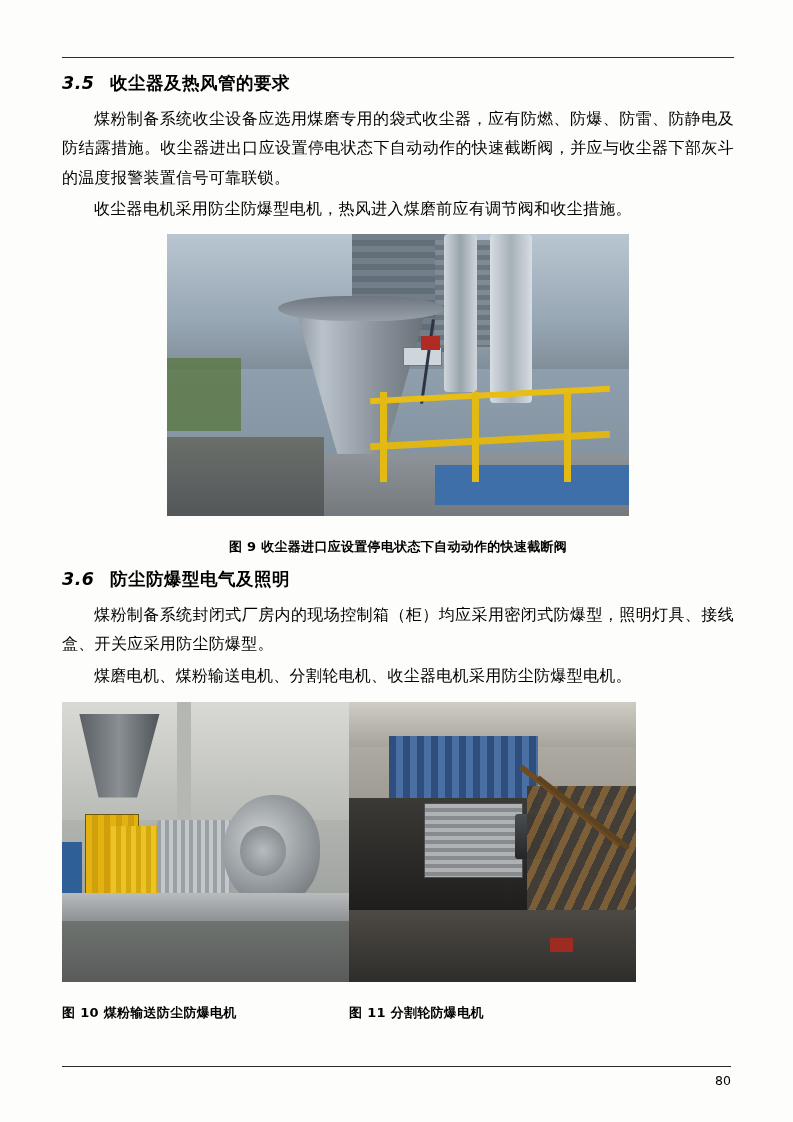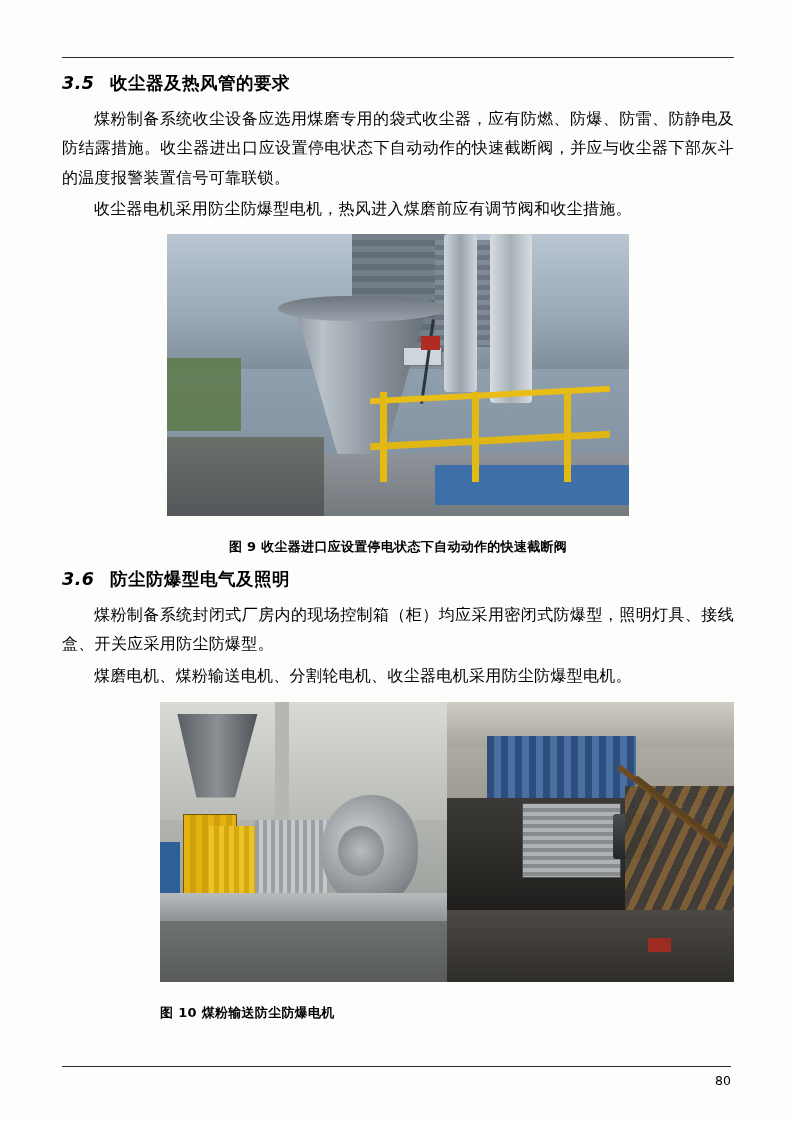--- a/index.html
+++ b/index.html
@@ -157,21 +157,21 @@
     background: #2d3340;
     transform: rotate(8deg);
   }
   .p9-valve {
     position: absolute; left: 51%; top: 40%; width: 8%; height: 6%;
     background: #cfd6db; border: 1px solid #6f777d;
   }
   
   .two-figs {
     display: flex;
-    justify-content: flex-end;
+    justify-content: flex-start;
     margin-top: 12px;
   }
   .fig-col { width: 287px; }
   .photo10, .photo11 {
     position: relative;
     width: 287px;
     height: 280px;
     overflow: hidden;
   }
   .photo10 { background: linear-gradient(#c8c9c4,#8f9490); }
@@ -372,20 +372,21 @@
           <div class="p11-darkwall"></div>
           <div class="p11-machine"></div>
           <div class="p11-motor"></div>
           <div class="p11-lamp"></div>
           <div class="p11-stair"></div>
           <div class="p11-rail"></div>
           <div class="p11-rail2"></div>
           <div class="p11-floor"></div>
           <div class="p11-red"></div>
         </div>
+        <div class="figure-caption">图 11  分割轮防爆电机</div>
       </div>
 
     </div>
 
   </div>
 
   <div class="footer">
     <div class="footer-rule"></div>
     <div class="footer-row">
       <div class="footer-left"></div>

